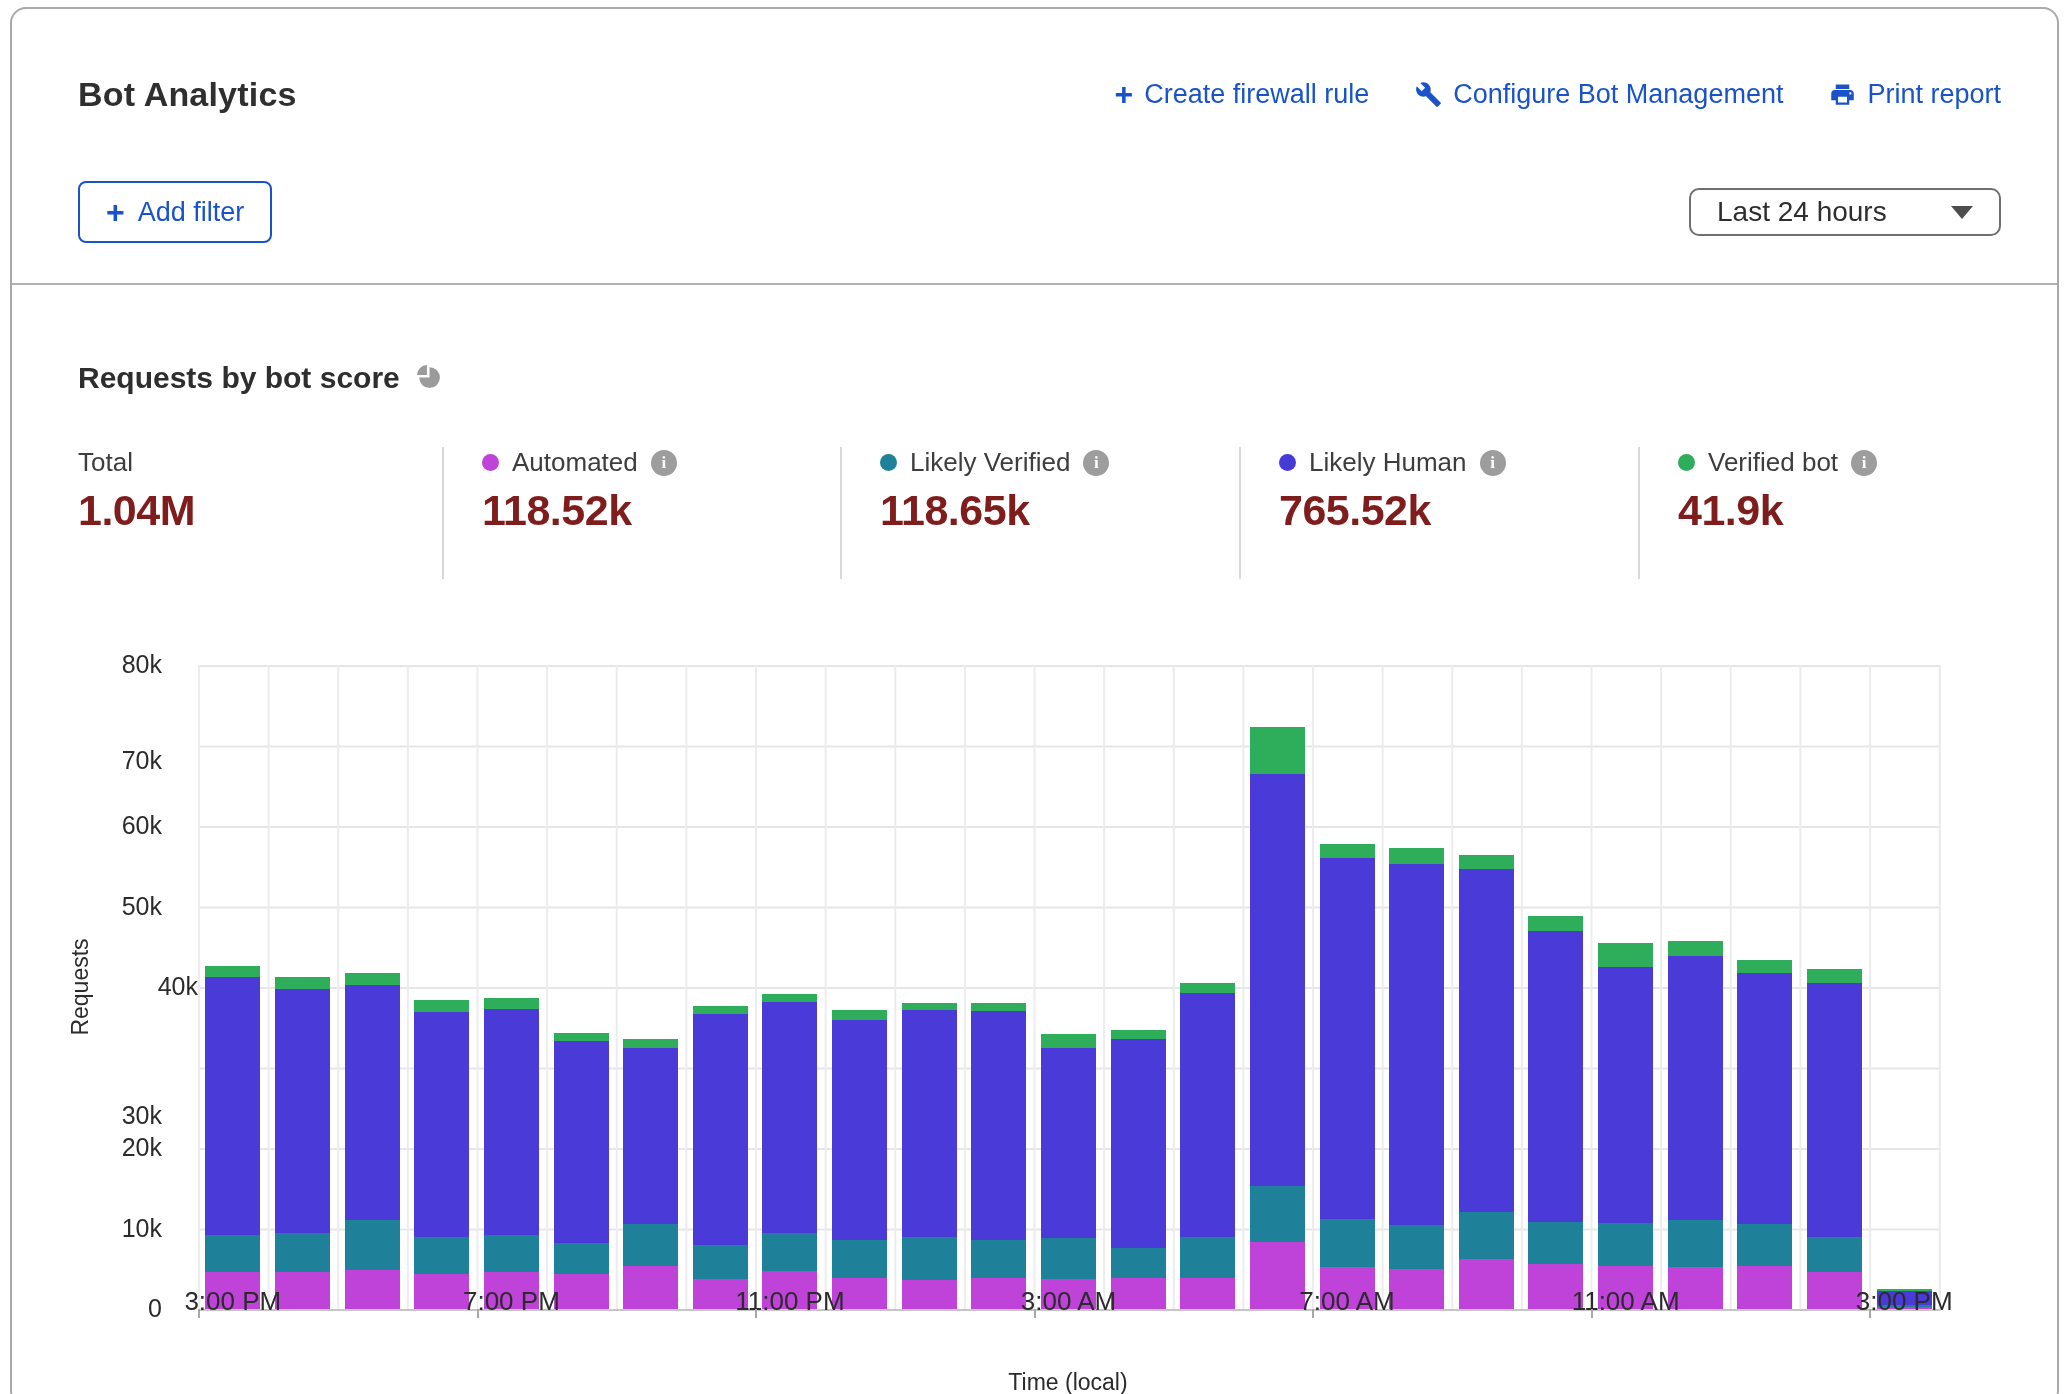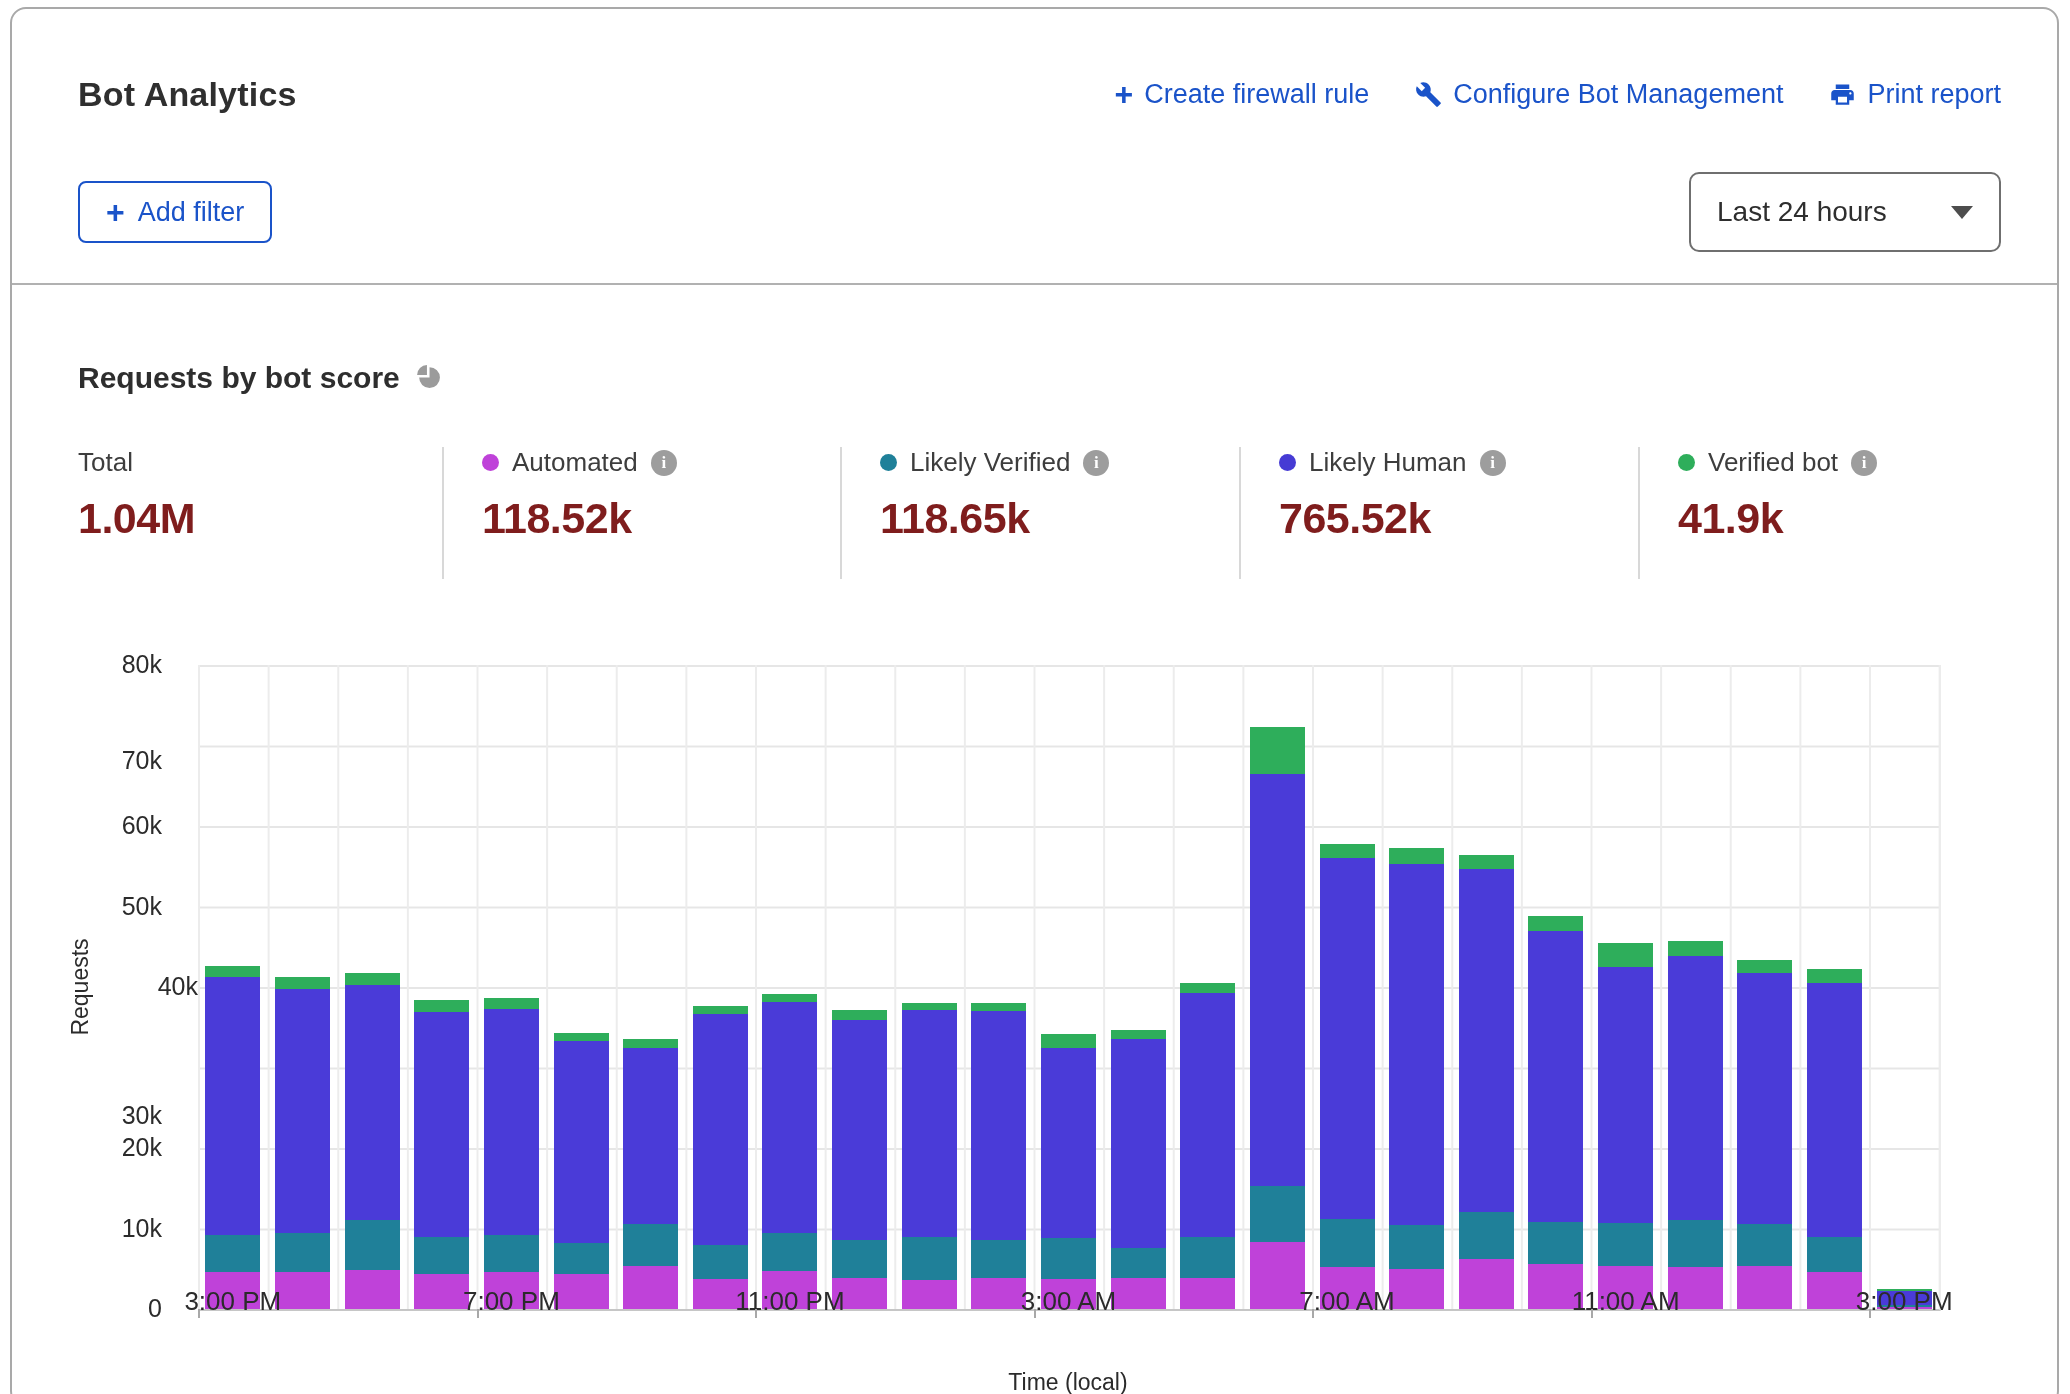--- a/index.html
+++ b/index.html
@@ -12,33 +12,33 @@
   .page-title{font-size:34px;font-weight:700;color:#2f2f2f;letter-spacing:.2px;}
   .actions{display:flex;align-items:center;gap:46px;}
   .action-link{display:flex;align-items:center;gap:11px;color:#1a53c9;font-size:27px;cursor:pointer;}
   .action-link svg{display:block;}
   .plus-glyph{font-size:32px;font-weight:600;line-height:1;}
   
   .filter-row{position:absolute;left:66px;right:56px;top:167px;height:72px;display:flex;
     justify-content:space-between;align-items:center;}
   .add-filter-btn{display:flex;align-items:center;gap:13px;height:62px;padding:0 26px;
     border:2px solid #1a53c9;border-radius:8px;color:#1a53c9;font-size:27px;background:#fff;box-sizing:border-box;cursor:pointer;}
-  .dropdown{width:312px;height:80px;border:2px solid #6f6f6f;border-radius:10px;display:flex;
+  .dropdown{width:312px;height:48px;border:2px solid #6f6f6f;border-radius:10px;display:flex;
     align-items:center;justify-content:space-between;padding:0 26px;box-sizing:border-box;
     font-size:28px;color:#2e2e2e;background:#fff;cursor:pointer;}
   .caret{width:0;height:0;border-left:11px solid transparent;border-right:11px solid transparent;
     border-top:13px solid #4d4d4d;}
   .divider{position:absolute;left:0;right:0;top:274px;height:2px;background:#b1b1b1;}
   
   .section-title-row{position:absolute;left:66px;top:352px;display:flex;align-items:center;gap:15px;}
   .section-title{font-size:30px;font-weight:700;color:#2e2e2e;}
   
   .stats{position:absolute;left:66px;right:30px;top:438px;display:grid;
     grid-template-columns:364px 398px 399px 399px auto;}
-  .stat{display:flex;flex-direction:column;gap:16px;min-height:132px;}
+  .stat{display:flex;flex-direction:column;gap:8px;min-height:132px;}
   .stat.bordered{border-left:2px solid #d8d8d8;padding-left:38px;}
   .stat-label-row{display:flex;align-items:center;gap:13px;font-size:26px;color:#3d3d3d;}
   .dot{width:17px;height:17px;border-radius:50%;flex:0 0 auto;}
   .info-icon{width:26px;height:26px;border-radius:50%;background:#9d9d9d;color:#fff;
     display:flex;align-items:center;justify-content:center;font-size:17px;font-weight:700;
     font-family:"Liberation Serif", serif;cursor:pointer;}
   .stat-value{font-size:43px;font-weight:700;color:#7f1d1d;letter-spacing:-.5px;}
   
   .chart{position:absolute;left:0;right:0;top:633px;height:754px;}
   .plot-area{position:absolute;left:186px;top:23px;width:1741px;height:644px;box-sizing:content-box;

